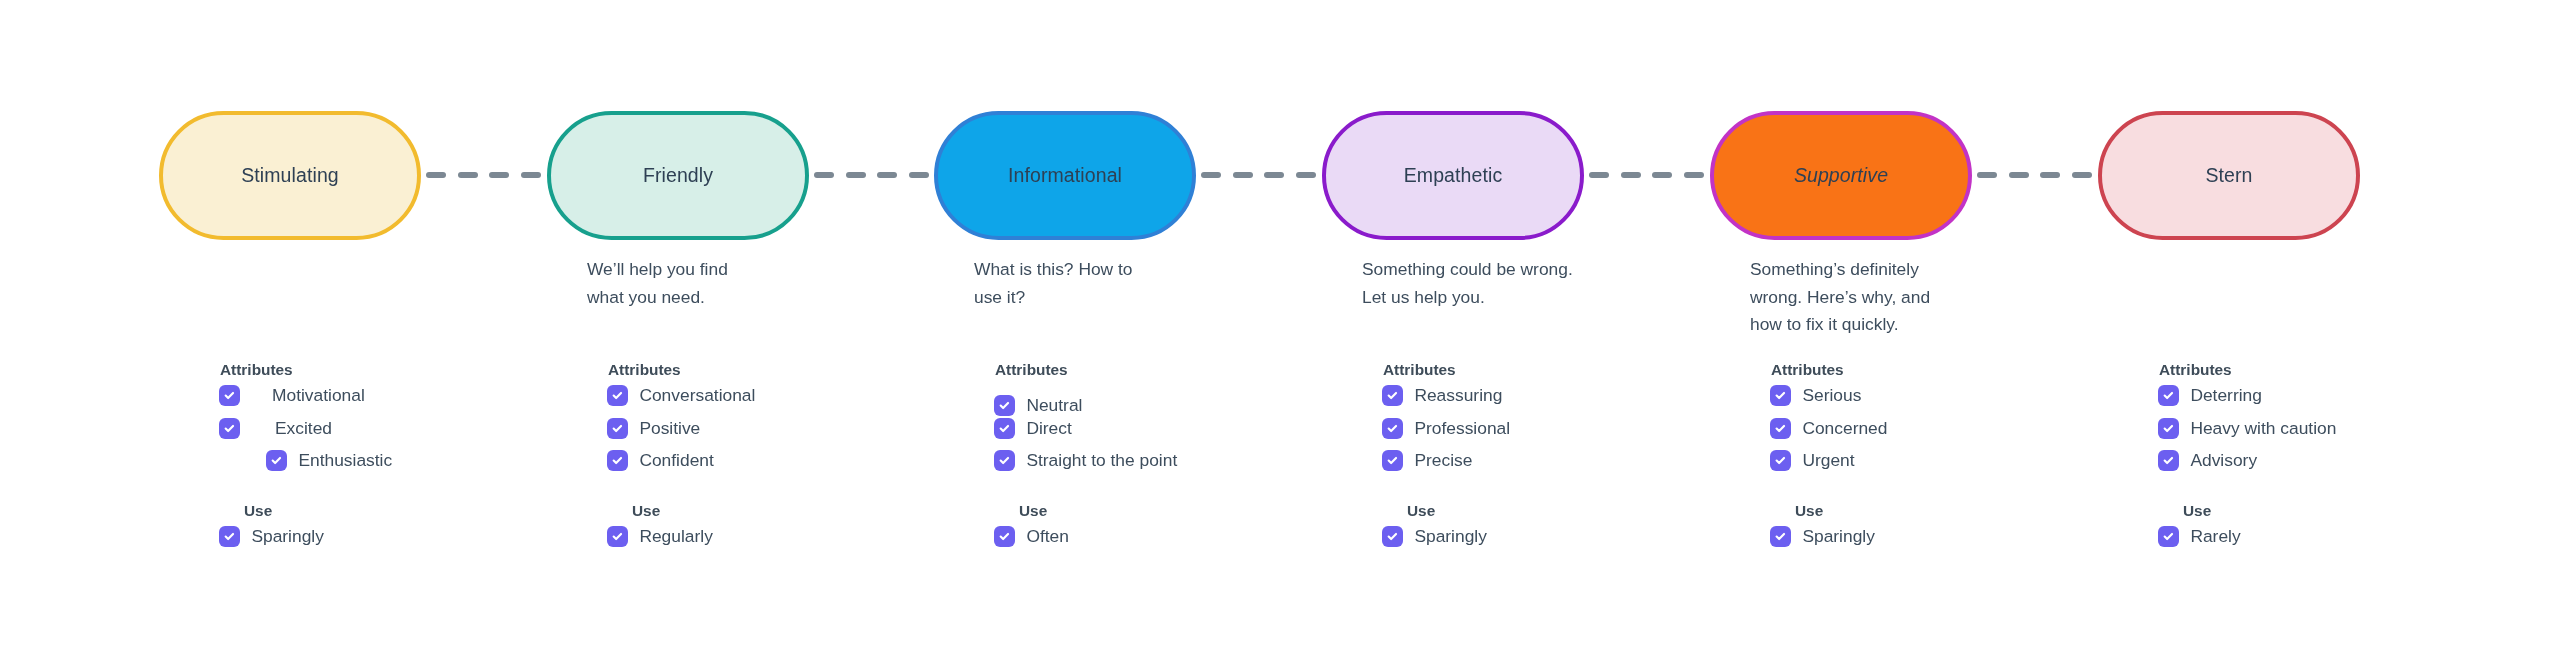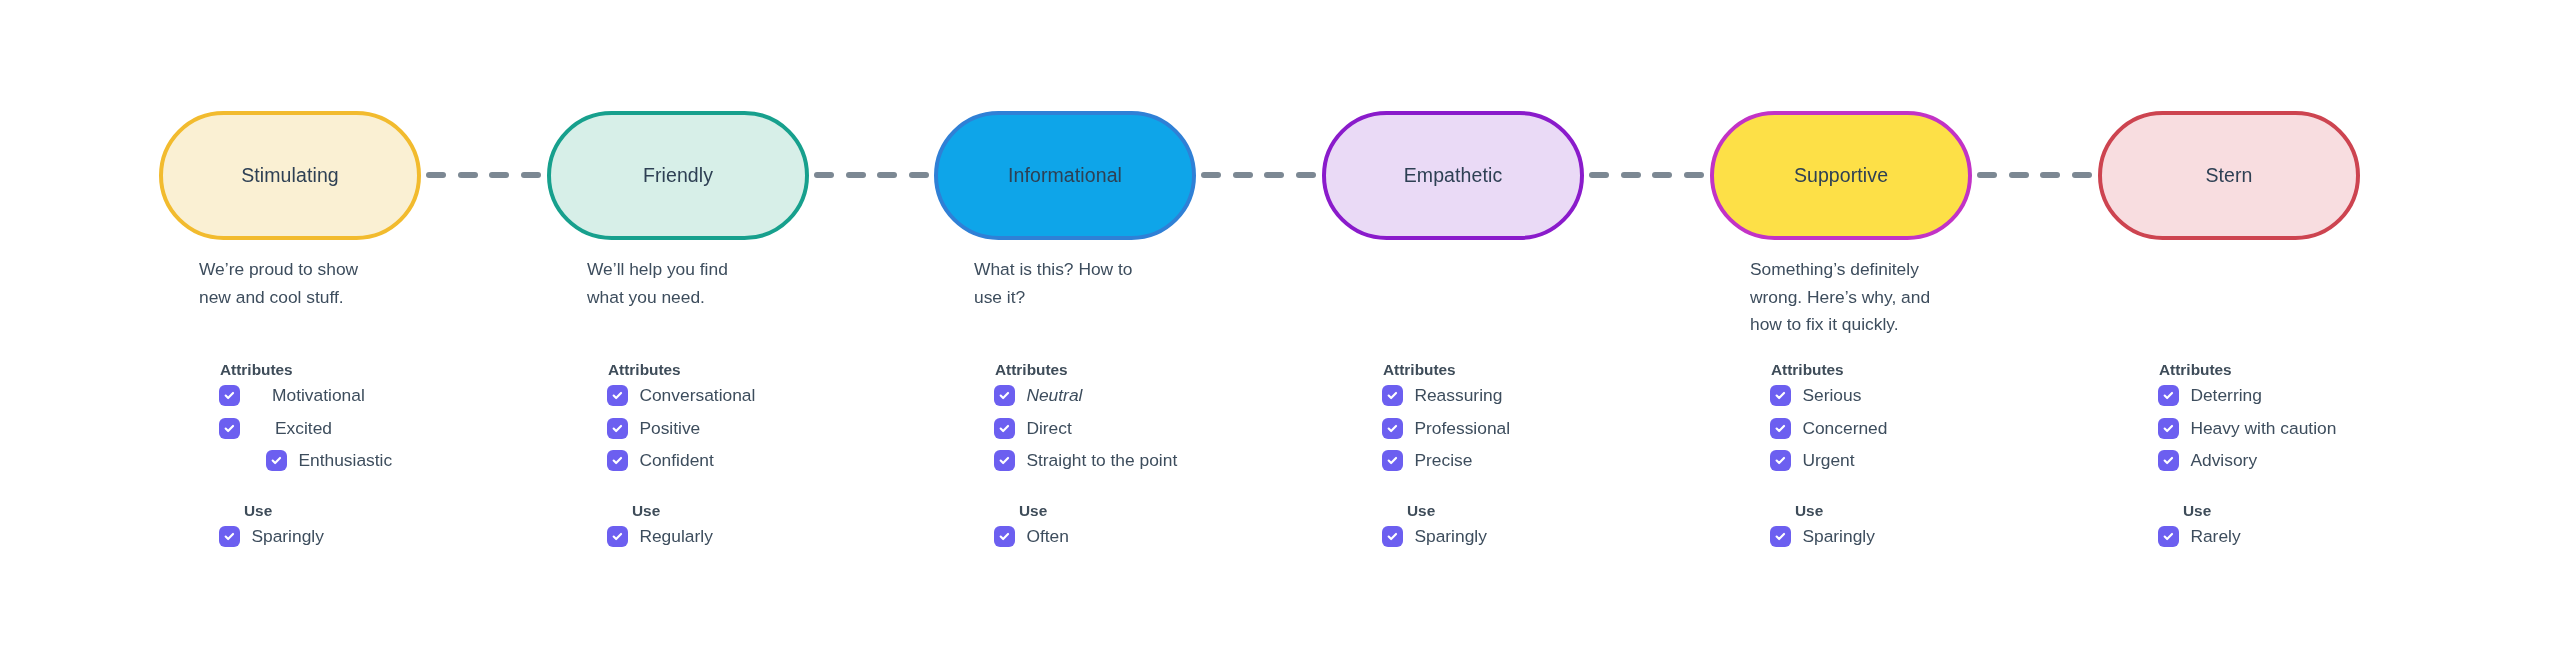--- a/index.html
+++ b/index.html
@@ -24,22 +24,20 @@
 </style>
 </head>
 <body>
 
 <div class="canvas">
   <div id="columns">
       <div class="tone-col" style="left: 159px;">
     <div class="pill" style="background: rgb(250, 240, 211); border-color: rgb(242, 187, 46);">
       <span class="pill-label">Stimulating</span>
     </div>
-    <div class="desc">We’re proud to show
-new and cool stuff.</div>
     <div class="sec-header attrs-header">Attributes</div>
     <div class="attr-rows">
           <label class="check-row" style="top: 274px; gap: 32px;">
     <span class="checkbox" style="background: rgb(108, 95, 240);">
       <svg viewBox="0 0 24 24" fill="none">
         <path d="M5 12.5l4.7 4.7L19 7.5" stroke="#FFFFFF" stroke-width="4" stroke-linecap="round" stroke-linejoin="round"></path>
       </svg>
     </span>
     <span class="check-label">Motivational</span>
   </label>
@@ -118,21 +116,21 @@
         </div>
   </div>
       <div class="tone-col" style="left: 934px;">
     <div class="pill" style="background: #0ea5e9; border-color: rgb(47, 128, 214);">
       <span class="pill-label">Informational</span>
     </div>
     <div class="desc">What is this? How to
 use it?</div>
     <div class="sec-header attrs-header">Attributes</div>
     <div class="attr-rows">
-          <label class="check-row" style="top: 274px; font-style: italic;">
+          <label class="check-row" style="top: 284px;">
     <span class="checkbox" style="background: rgb(108, 95, 240);">
       <svg viewBox="0 0 24 24" fill="none">
         <path d="M5 12.5l4.7 4.7L19 7.5" stroke="#FFFFFF" stroke-width="4" stroke-linecap="round" stroke-linejoin="round"></path>
       </svg>
     </span>
     <span class="check-label">Neutral</span>
   </label>
           <label class="check-row" style="top: 307px;">
     <span class="checkbox" style="background: rgb(108, 95, 240);">
       <svg viewBox="0 0 24 24" fill="none">
@@ -159,20 +157,22 @@
       </svg>
     </span>
     <span class="check-label">Often</span>
   </label>
         </div>
   </div>
       <div class="tone-col" style="left: 1322px;">
     <div class="pill" style="background: rgb(234, 218, 246); border-color: rgb(138, 27, 203);">
       <span class="pill-label">Empathetic</span>
     </div>
+    <div class="desc">Something could be wrong.
+Let us help you.</div>
     <div class="sec-header attrs-header">Attributes</div>
     <div class="attr-rows">
           <label class="check-row" style="top: 274px;">
     <span class="checkbox" style="background: rgb(108, 95, 240);">
       <svg viewBox="0 0 24 24" fill="none">
         <path d="M5 12.5l4.7 4.7L19 7.5" stroke="#FFFFFF" stroke-width="4" stroke-linecap="round" stroke-linejoin="round"></path>
       </svg>
     </span>
     <span class="check-label">Reassuring</span>
   </label>
@@ -199,21 +199,21 @@
     <span class="checkbox" style="background: rgb(108, 95, 240);">
       <svg viewBox="0 0 24 24" fill="none">
         <path d="M5 12.5l4.7 4.7L19 7.5" stroke="#FFFFFF" stroke-width="4" stroke-linecap="round" stroke-linejoin="round"></path>
       </svg>
     </span>
     <span class="check-label">Sparingly</span>
   </label>
         </div>
   </div>
       <div class="tone-col" style="left: 1710px;">
-    <div class="pill" style="background: #fde047; border-color: rgb(194, 51, 198);">
+    <div class="pill" style="background: #f97316; border-color: rgb(194, 51, 198); font-style: italic;">
       <span class="pill-label">Supportive</span>
     </div>
     <div class="desc">Something’s definitely
 wrong. Here’s why, and
 how to fix it quickly.</div>
     <div class="sec-header attrs-header">Attributes</div>
     <div class="attr-rows">
           <label class="check-row" style="top: 274px;">
     <span class="checkbox" style="background: rgb(108, 95, 240);">
       <svg viewBox="0 0 24 24" fill="none">

